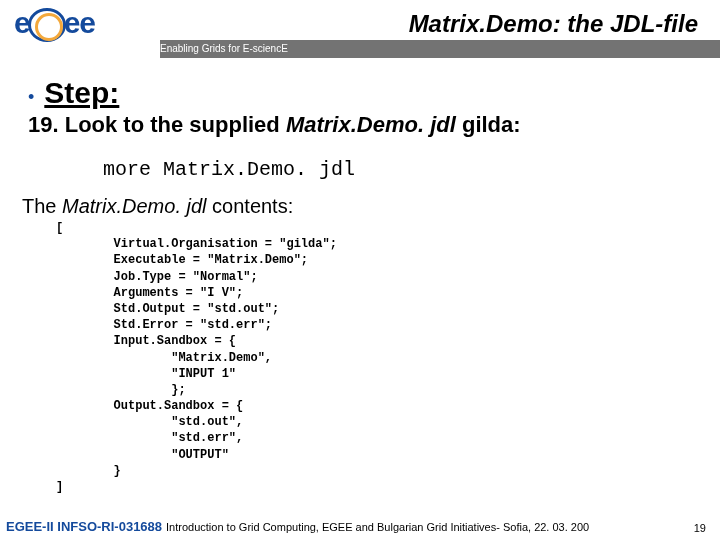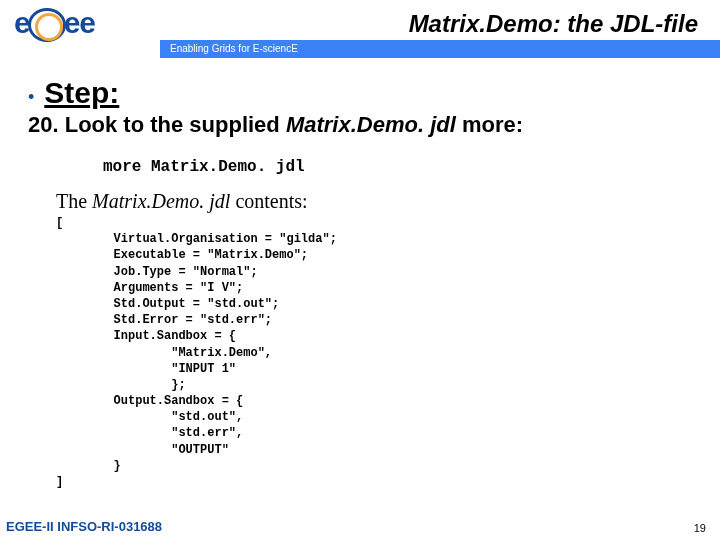--- a/index.html
+++ b/index.html
@@ -6,32 +6,32 @@
   html, body { width: 720px; height: 540px; font-family: Arial, Helvetica, sans-serif; background: #fff; overflow: hidden; }
   .slide { position: relative; width: 720px; height: 540px; }
 
   
   .header { position: relative; height: 60px; }
   .logo { position: absolute; left: 14px; top: 6px; display: flex; align-items: center; }
   .logo-e { font-family: Arial, sans-serif; font-weight: 900; color: #144a9c; font-size: 30px; letter-spacing: -1px; }
   .logo-g { display:inline-block; width:38px; height:34px; border:3px solid #144a9c; border-radius:50%; margin:0 -2px; position:relative; top:2px; background:#fff; }
   .logo-g::after { content:""; position:absolute; width:22px; height:22px; border:3px solid #f3a83b; border-radius:50%; left:4px; top:2px; }
   .title { position: absolute; right: 22px; top: 10px; font-size: 24px; font-weight: 700; font-style: italic; color: #000; }
-  .band { position: absolute; left: 160px; right: 0; top: 40px; height: 18px; background: #3b82f6; color: #fff; font-size: 10px; padding-left: 10px; line-height: 18px; }
+  .band { position: absolute; left: 160px; right: 0; top: 40px; height: 18px; background: #737373; color: #fff; font-size: 10px; line-height: 18px; }
 
   
   .content { position: absolute; top: 70px; left: 0; right: 0; bottom: 30px; padding: 0 22px; }
   .bullet-row { display: flex; align-items: baseline; gap: 10px; margin-top: 6px; }
   .bullet-dot { color: #144a9c; font-size: 18px; line-height: 1; padding-left: 6px; }
   .step-label { font-size: 30px; font-weight: 700; text-decoration: underline; }
   .step-desc { font-size: 22px; font-weight: 700; margin-top: 2px; margin-left: 6px; }
   .step-desc .fn { font-style: italic; }
 
-  .cmd { margin: 20px 0 14px 34px; font-family: "Courier New", monospace; font-size: 16px; font-weight: 700; padding-left: 47px; }
-  .contents-label { margin-left: 34px; font-size: 20px; font-family: Liberation Serif, serif; }
+  .cmd { margin: 20px 0 14px 34px; font-family: "Courier New", monospace; font-size: 20px; font-weight: 400; padding-left: 47px; }
+  .contents-label { font-size: 20px; }
   .contents-label .fn { font-style: italic; }
 
   .code { margin-left: 34px; margin-top: 2px; font-family: "Courier New", monospace; font-size: 12px; font-weight: 700; white-space: pre; line-height: 1.35; }
 
   
   .footer { position: absolute; left: 0; right: 14px; bottom: 6px; padding: 0 6px; display: flex; align-items: baseline; white-space: nowrap; }
   .footer-left { color: #144a9c; font-size: 13px; font-weight: 700; }
   .footer-right { color: #000; font-size: 11px; margin-left: 4px; }
   .footer-num { position: absolute; right: 14px; bottom: 6px; font-size: 11px; text-align: right; }
 </style>
@@ -50,21 +50,21 @@
     <div class="band">Enabling Grids for E-sciencE</div>
   </div>
 
   <div class="content">
 
     <div class="bullet-row">
       <span class="bullet-dot">•</span>
       <span class="step-label">Step:</span>
     </div>
     <div class="step-desc">
-      <span>20. Look to the supplied </span><span class="fn">Matrix.Demo. jdl</span><span> more:</span>
+      <span>19. Look to the supplied </span><span class="fn">Matrix.Demo. jdl</span><span> gilda:</span>
     </div>
 
     <div class="cmd">more Matrix.Demo. jdl</div>
 
     <div class="contents-label">
       <span>The </span><span class="fn">Matrix.Demo. jdl</span><span> contents:</span>
     </div>
 
     <div class="code">[
         Virtual.Organisation = "gilda";
@@ -81,16 +81,17 @@
                 "std.out",
                 "std.err",
                 "OUTPUT"
         }
 ]</div>
 
   </div>
 
   <div class="footer">
     <span class="footer-left">EGEE-II INFSO-RI-031688</span>
+    <span class="footer-right">Introduction to Grid Computing, EGEE and Bulgarian Grid Initiatives- Sofia, 22. 03. 200</span>
   </div>
   <span class="footer-num">19</span>
 
 </div>
 
 </body></html>

